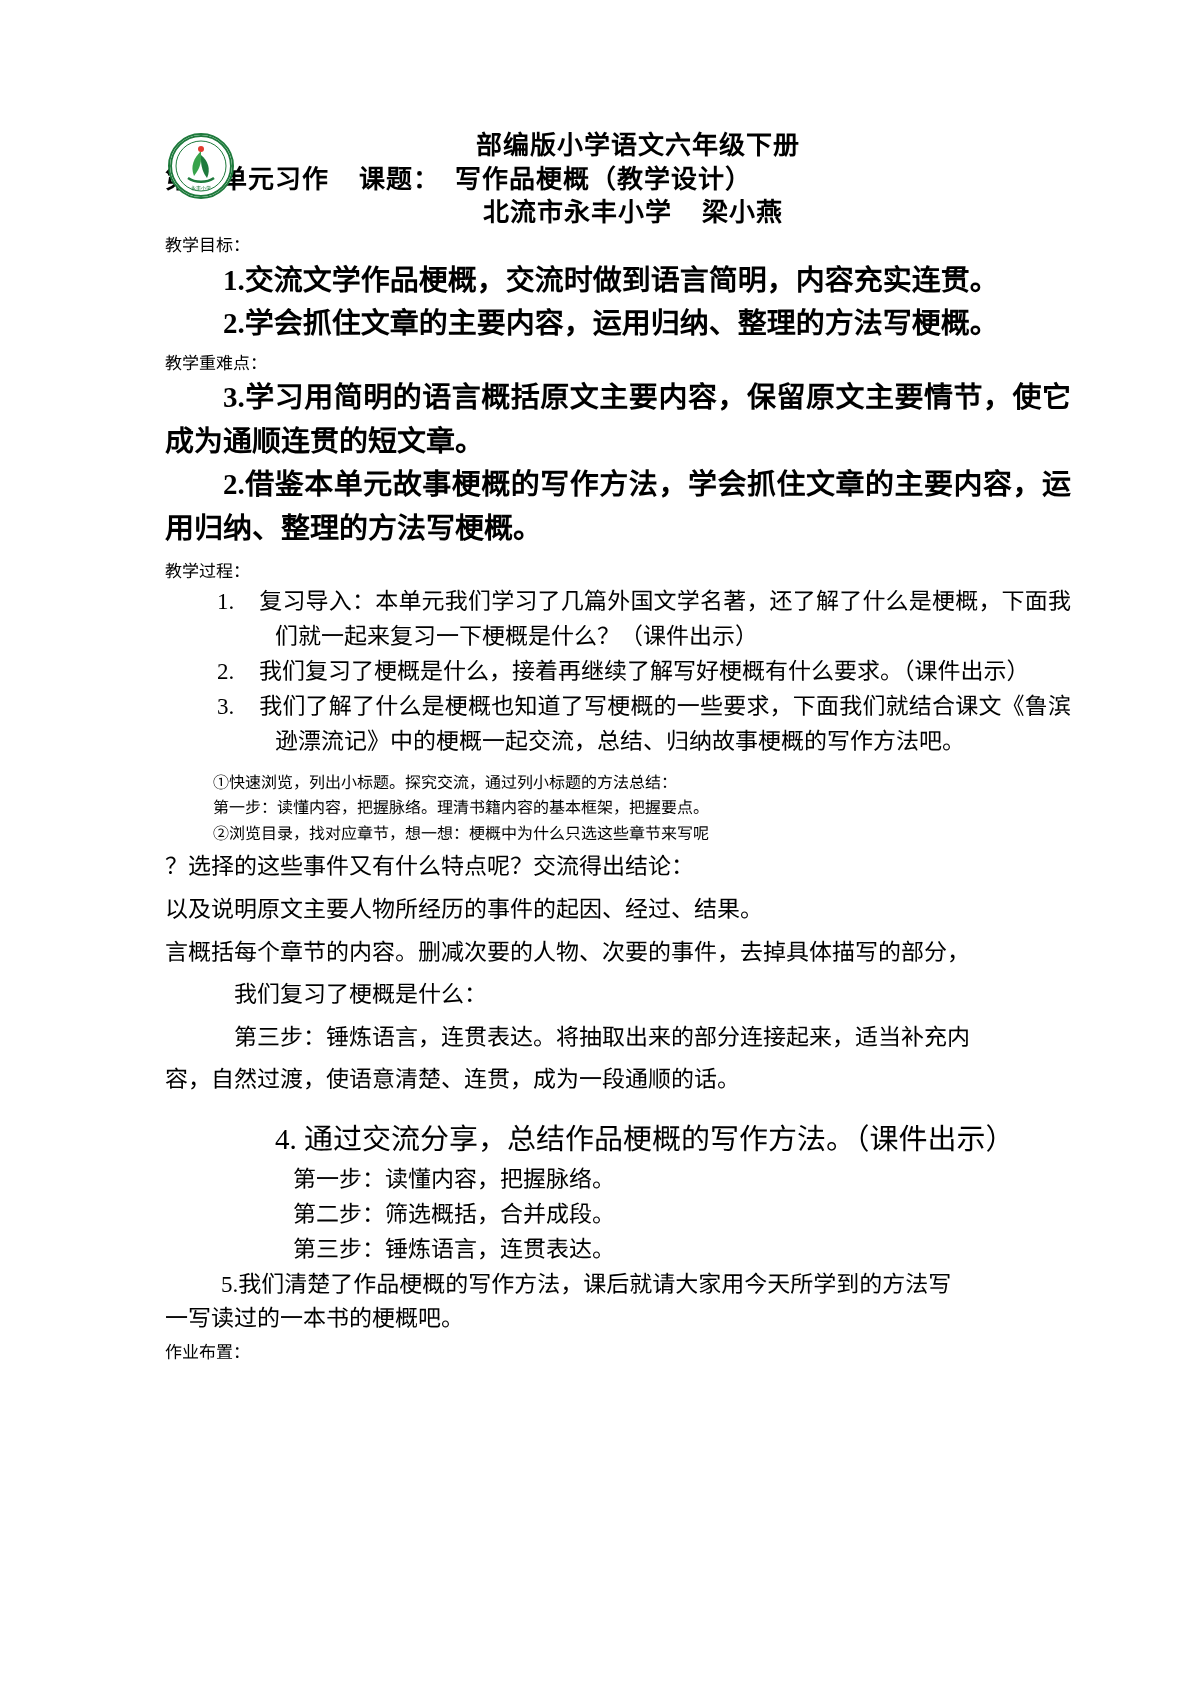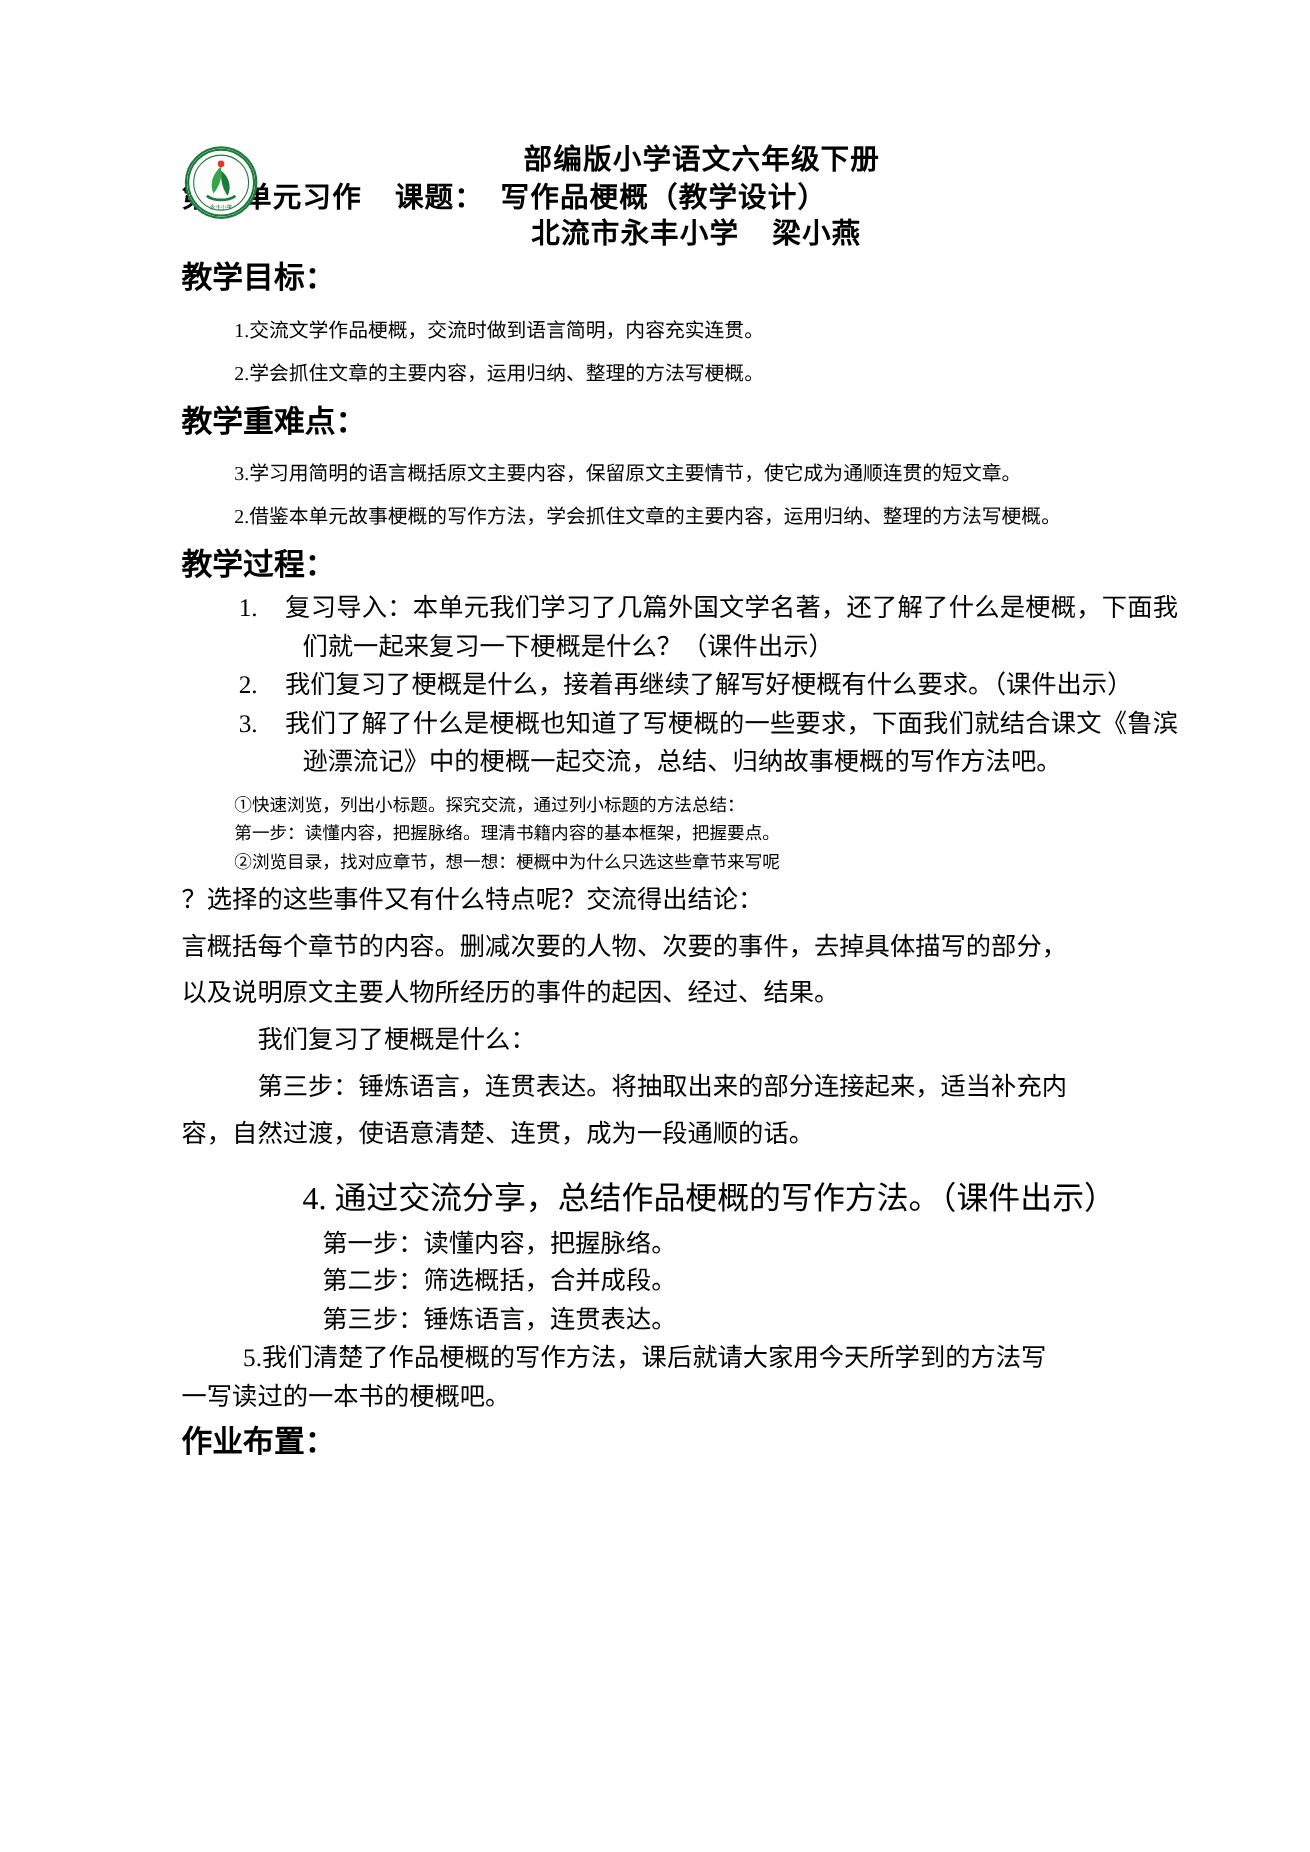--- a/index.html
+++ b/index.html
@@ -59,31 +59,32 @@
     text-align: center;
     font-size: 26px;
     font-weight: bold;
     line-height: 1.25;
     margin: 2px 0 0 30px;
     letter-spacing: 1px;
     white-space: pre;
   }
 
   .sec-head {
-    font-size: 28px;
-    font-weight: bold;
+    font-size: 17px;
+    font-weight: normal;
     line-height: 1.45;
     margin: 4px 0 0 0;
   }
 
   .para {
-    font-size: 18px;
+    font-size: 29px;
     line-height: 1.50;
-    margin: 12px;
-    text-align: justify;
+    margin: 0;
+    text-align: justify;
+    font-weight: bold;
   }
   .indent1 { text-indent: 2em; }
 
   
   .numlist {
     margin: 0;
     padding: 0;
     list-style: none;
   }
   .numlist li {
@@ -181,22 +182,22 @@
     <li><span class="num">2.</span><span>我们复习了梗概是什么，接着再继续了解写好梗概有什么要求。（课件出示）</span></li>
     <li><span class="num">3.</span><span>我们了解了什么是梗概也知道了写梗概的一些要求，下面我们就结合课文《鲁滨逊漂流记》中的梗概一起交流，总结、归纳故事梗概的写作方法吧。</span></li>
   </ol>
 
   <p class="sub-item mt10">①快速浏览，列出小标题。探究交流，通过列小标题的方法总结：</p>
   <p class="sub-item">第一步：读懂内容，把握脉络。理清书籍内容的基本框架，把握要点。</p>
 
   <p class="sub-item">②浏览目录，找对应章节，想一想：梗概中为什么只选这些章节来写呢</p>
   <p class="step-cont">？选择的这些事件又有什么特点呢？交流得出结论：</p>
 
+  <p class="step-cont">以及说明原文主要人物所经历的事件的起因、经过、结果。</p>
   <p class="step-cont">言概括每个章节的内容。删减次要的人物、次要的事件，去掉具体描写的部分，</p>
-  <p class="step-cont">以及说明原文主要人物所经历的事件的起因、经过、结果。</p>
 
   <p class="step-wide">我们复习了梗概是什么：</p>
 
   <p class="step-wide">第三步：锤炼语言，连贯表达。将抽取出来的部分连接起来，适当补充内</p>
   <p class="step-cont">容，自然过渡，使语意清楚、连贯，成为一段通顺的话。</p>
 
   <p class="item4 mt14">4. 通过交流分享，总结作品梗概的写作方法。（课件出示）</p>
 
   <p class="step-small">第一步：读懂内容，把握脉络。</p>
   <p class="step-small">第二步：筛选概括，合并成段。</p>

